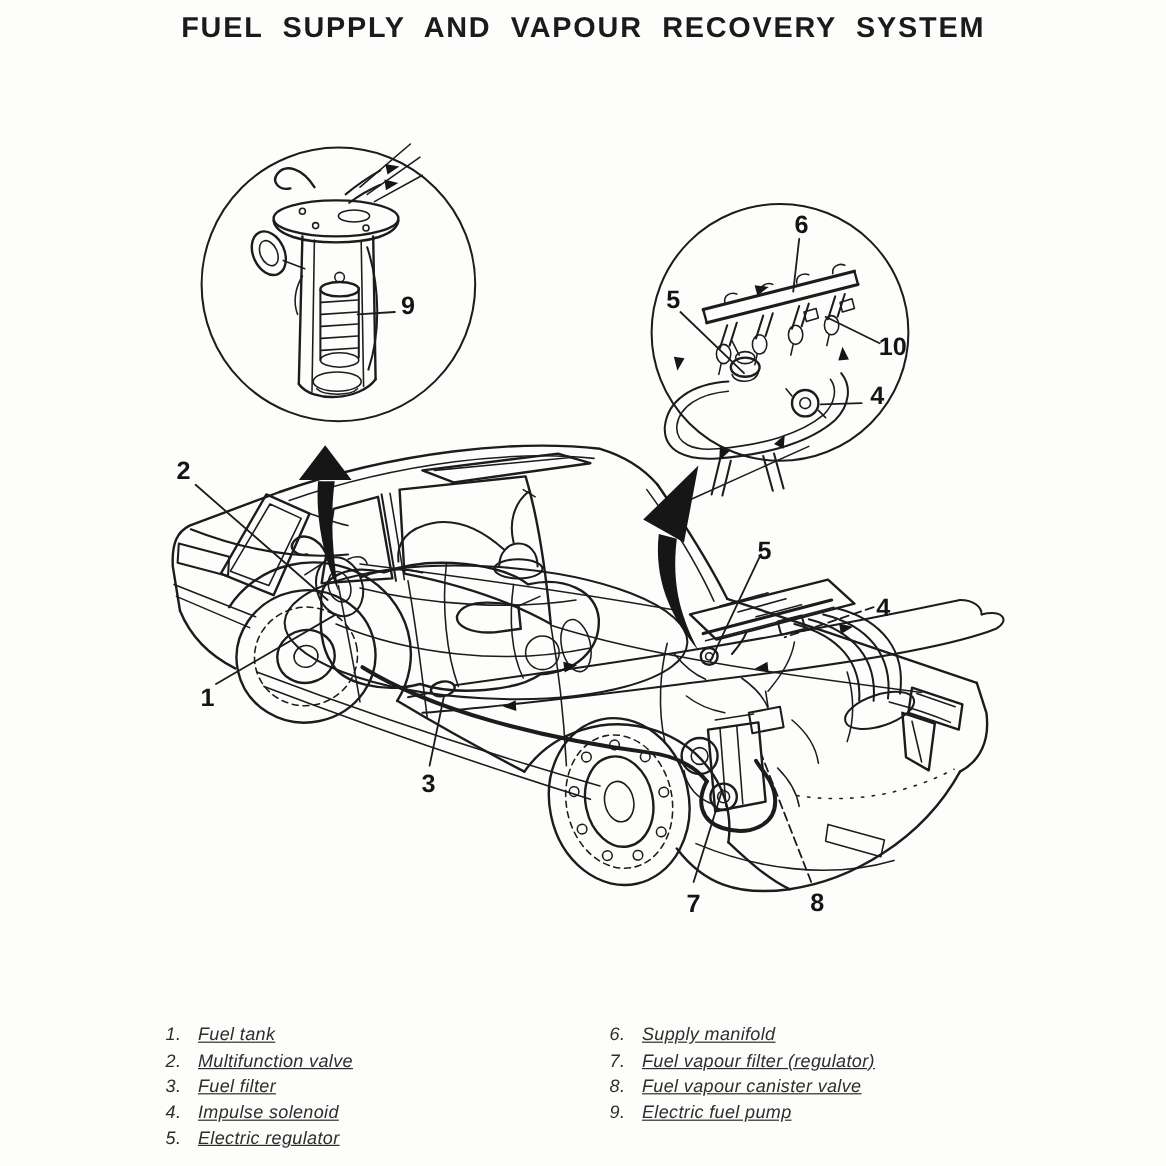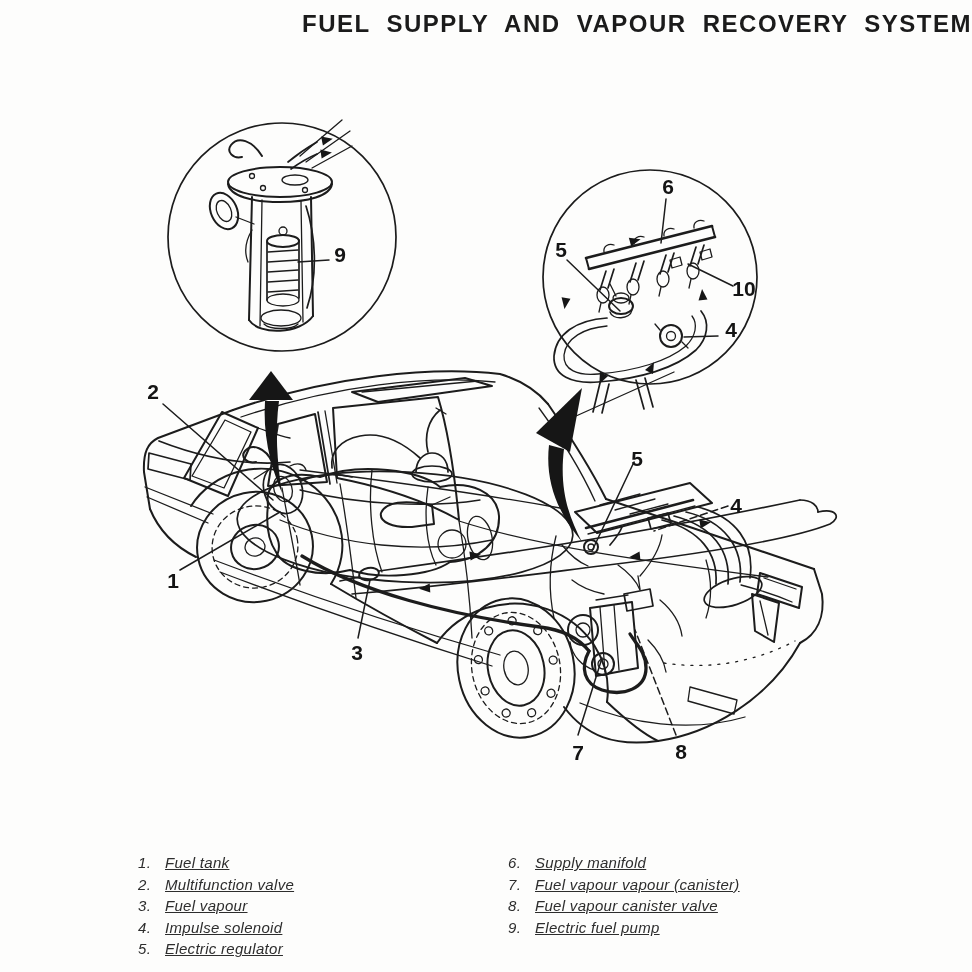--- a/index.html
+++ b/index.html
@@ -1,18 +1,18 @@
 <!DOCTYPE html>
 <html><head>
 <meta charset="utf-8">
 <style>
   html,body{margin:0;padding:0;background:#e8e8e8;}
   #page{position:relative;width:972px;height:972px;background:#fdfdfc;overflow:hidden;
         font-family:"Liberation Sans", sans-serif;color:#1c1c1c;}
-  #title{position:absolute;top:10px;left:0;width:100%;text-align:right;
+  #title{position:absolute;top:10px;left:0;width:100%;text-align:center;
          font-size:24px;font-weight:bold;letter-spacing:1.5px;word-spacing:8px;color:#1b1b1b;}
   svg{position:absolute;top:0;left:0;}
   svg path,svg ellipse,svg circle,svg line{stroke:#1c1c1c;fill:none;stroke-width:2;
       stroke-linecap:round;stroke-linejoin:round;}
   .thin{stroke-width:1.3;}
   .t2{stroke-width:1.7;}
   .bold{stroke-width:2.6;}
   .thick{stroke-width:3.3;}
   .ink{fill:#161616;stroke:none;}
   .leader{stroke-width:1.5;}
@@ -318,39 +318,39 @@
     <div class="legend-row">
         <span class="legend-num">1.</span>
         <span class="legend-label">Fuel tank</span>
       </div>
     <div class="legend-row">
         <span class="legend-num">2.</span>
         <span class="legend-label">Multifunction valve</span>
       </div>
     <div class="legend-row">
         <span class="legend-num">3.</span>
-        <span class="legend-label">Fuel vapour</span>
+        <span class="legend-label">Fuel filter</span>
       </div>
     <div class="legend-row">
         <span class="legend-num">4.</span>
         <span class="legend-label">Impulse solenoid</span>
       </div>
     <div class="legend-row">
         <span class="legend-num">5.</span>
         <span class="legend-label">Electric regulator</span>
       </div>
   </div>
   <div id="legend-right" class="legend-col">
     <div class="legend-row">
         <span class="legend-num">6.</span>
         <span class="legend-label">Supply manifold</span>
       </div>
     <div class="legend-row">
         <span class="legend-num">7.</span>
-        <span class="legend-label">Fuel vapour vapour (canister)</span>
+        <span class="legend-label">Fuel vapour filter (regulator)</span>
       </div>
     <div class="legend-row">
         <span class="legend-num">8.</span>
         <span class="legend-label">Fuel vapour canister valve</span>
       </div>
     <div class="legend-row">
         <span class="legend-num">9.</span>
         <span class="legend-label">Electric fuel pump</span>
       </div>
   </div>

